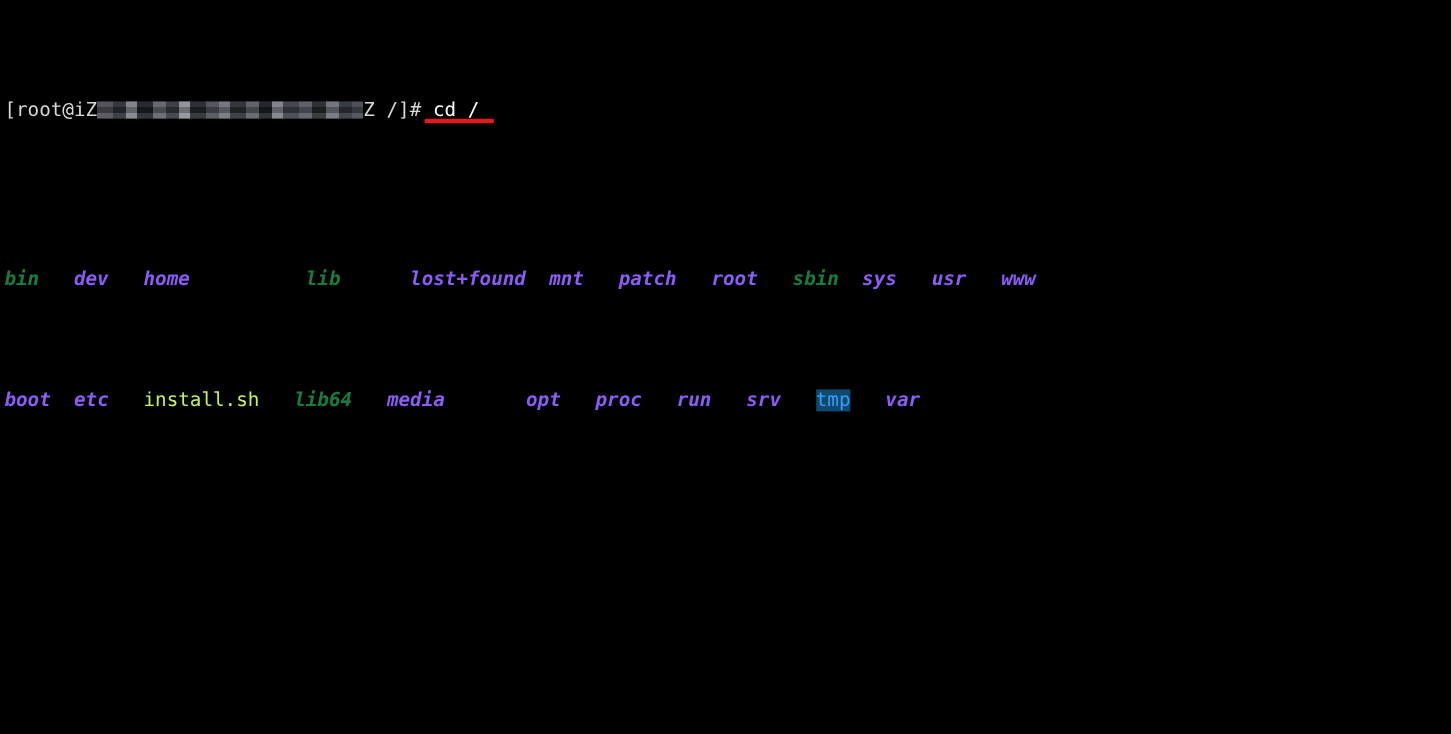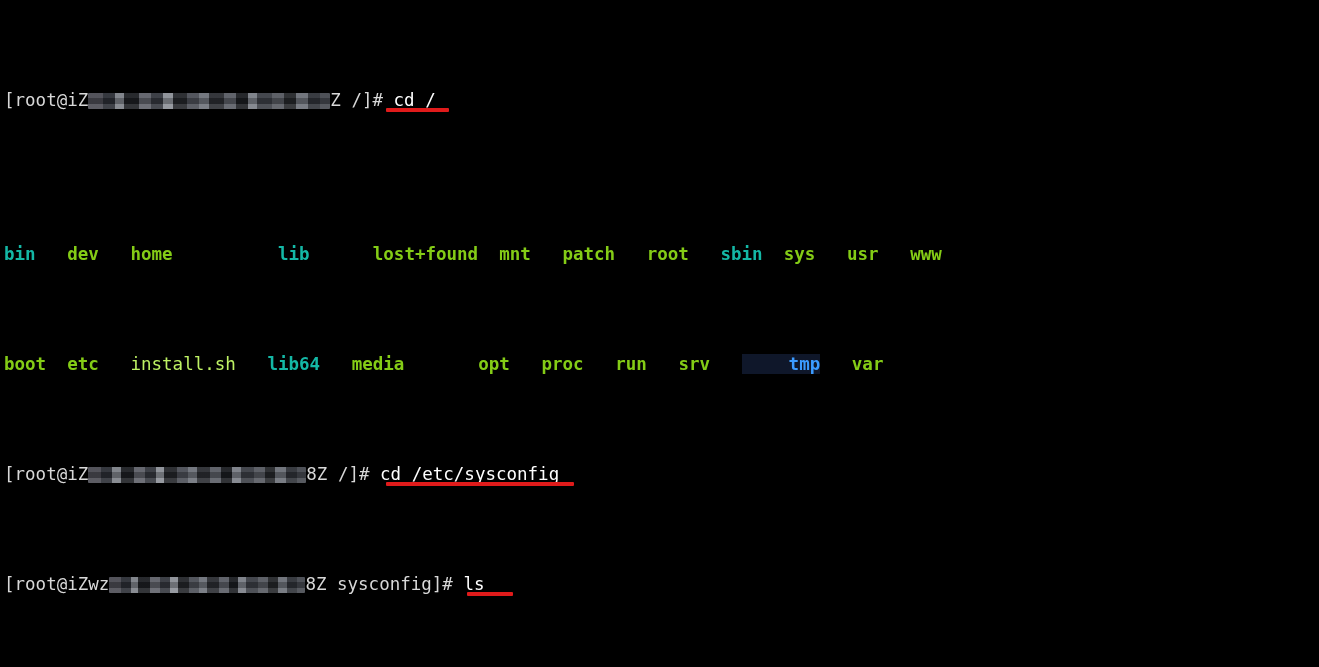--- a/index.html
+++ b/index.html
@@ -33,23 +33,23 @@
     letter-spacing: 0;
   }
   .row {
     height: 22px;
     white-space: pre;
     position: relative;
   }
   
   .c-default { color: #bef264; }
   .c-white   { color: #ffffff; }
-  .c-dir     { color: #84cc16; font-weight: bold; }   
-  .c-link    { color: #14b8a6; font-weight: bold; }   
-  .c-tmp     { color: #3b9bff; font-weight: bold; background: #0f172a; padding-left: 47px; } 
+  .c-dir     { color: #8b5cf6; font-weight: bold; font-style: italic; }   
+  .c-link    { color: #15803d; font-weight: bold; font-style: italic; }   
+  .c-tmp     { color: #3b9bff; font-weight: normal; background: #0c4a6e; } 
   .c-prompt  { color: #d8d8d8; }
 
   
   .redact {
     display: inline-block;
     vertical-align: -3px;
     height: 16px;
     border-radius: 1px;
     background-image:
       linear-gradient(90deg,
@@ -82,24 +82,22 @@
 
     
 
     
     <div class="row"><span class="c-link">bin</span><span>   </span><span class="c-dir">dev</span><span>   </span><span class="c-dir">home</span><span>          </span><span class="c-link">lib</span><span>      </span><span class="c-dir">lost+found</span><span>  </span><span class="c-dir">mnt</span><span>   </span><span class="c-dir">patch</span><span>   </span><span class="c-dir">root</span><span>   </span><span class="c-link">sbin</span><span>  </span><span class="c-dir">sys</span><span>   </span><span class="c-dir">usr</span><span>   </span><span class="c-dir">www</span></div>
 
     
     <div class="row"><span class="c-dir">boot</span><span>  </span><span class="c-dir">etc</span><span>   </span><span class="c-default">install.sh</span><span>   </span><span class="c-link">lib64</span><span>   </span><span class="c-dir">media</span><span>       </span><span class="c-dir">opt</span><span>   </span><span class="c-dir">proc</span><span>   </span><span class="c-dir">run</span><span>   </span><span class="c-dir">srv</span><span>   </span><span class="c-tmp">tmp</span><span>   </span><span class="c-dir">var</span></div>
 
     
-    <div class="row"><span class="c-prompt">[root@iZ</span><span class="redact" style="width:218px"></span><span class="c-prompt">8Z</span><span class="c-prompt"> /</span><span class="c-prompt">]#</span><span> </span><span class="c-white">cd /etc/sysconfig</span><span class="uline" style="left:382px; top:19px; width:188px;"></span></div>
 
     
-    <div class="row"><span class="c-prompt">[root@iZ</span><span class="c-prompt">wz</span><span class="redact" style="width:196px"></span><span class="c-prompt">8Z</span><span> </span><span class="c-prompt">sysconfig</span><span class="c-prompt">]#</span><span> </span><span class="c-white">ls</span><span class="uline" style="left:463px; top:19px; width:46px;"></span></div>
 
     
     
 
     
 
     
 
     
 

